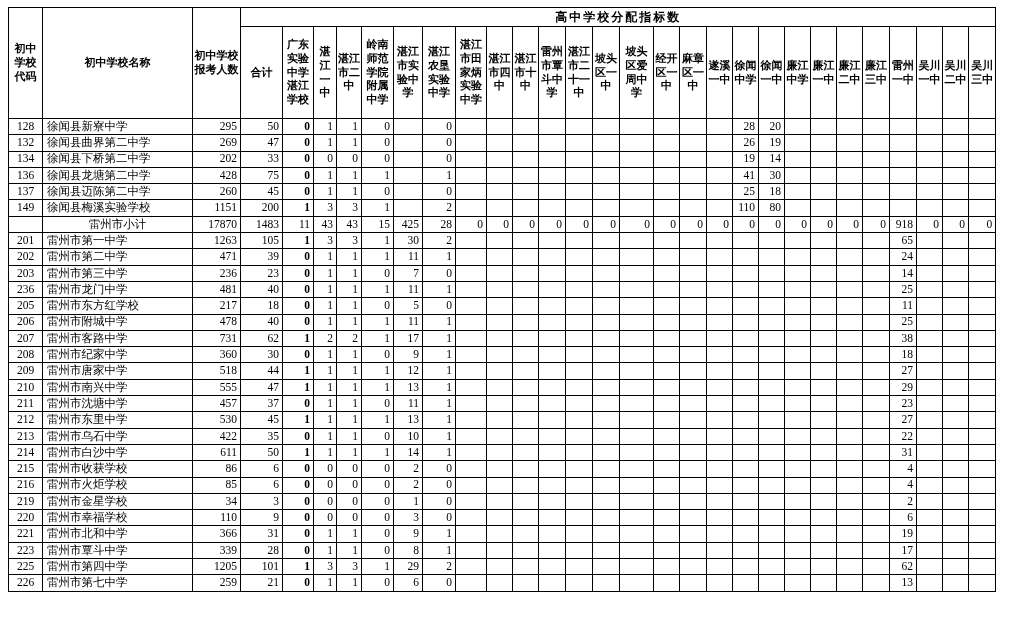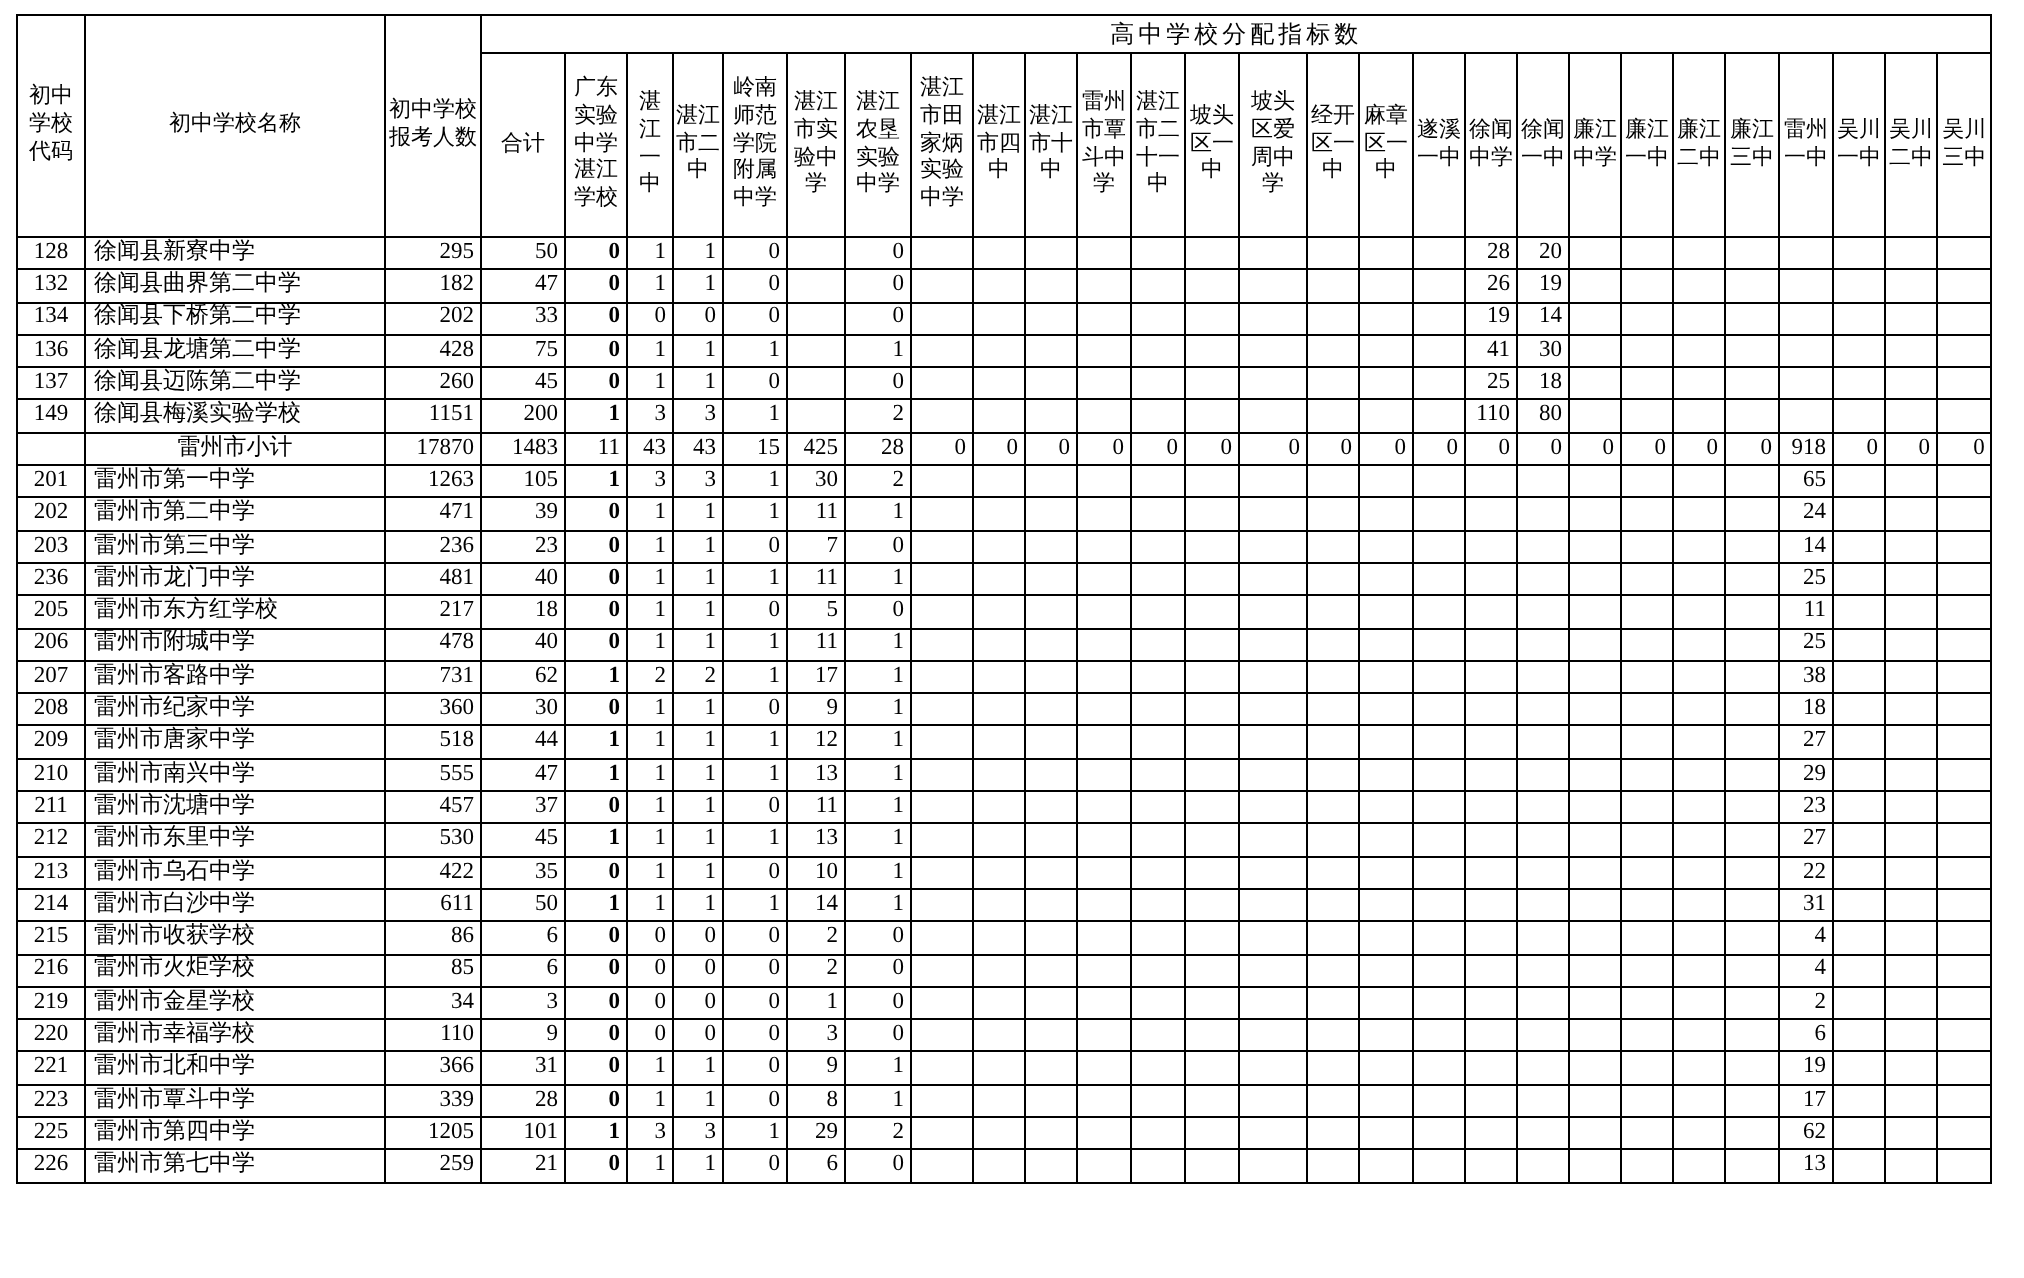--- a/index.html
+++ b/index.html
@@ -7,21 +7,21 @@
     width:1012px;height:639px;background:#ffffff;overflow:hidden;position:relative;
     font-family:"Liberation Serif","DejaVu Serif",serif;color:#000;
   }
   table{
     border-collapse:collapse;table-layout:fixed;
     position:absolute;left:8px;top:7px;
     border:1px solid #000;
   }
   th,td{border:1px solid #000;overflow:hidden;box-sizing:border-box;}
   th{
-    font-weight:normal;font-size:11px;line-height:1.25;
+    font-weight:bold;font-size:11px;line-height:1.25;
     text-align:center;vertical-align:middle;
     word-break:break-all;padding:1px;
   }
   th.group-th{font-size:12px;height:19px;letter-spacing:2px;}
   tr.school-header-row th{height:92px;}
   th.left-th{font-size:11px;}
   td{
     font-size:11.5px;height:16.3px;line-height:1;
     padding:0 3px;white-space:nowrap;vertical-align:middle;
   }
@@ -133,21 +133,21 @@
         <td class="num"></td>
         <td class="num"></td>
         <td class="num"></td>
         <td class="num"></td>
         <td class="num"></td>
         <td class="num"></td>
       </tr>
       <tr>
         <td class="center">132</td>
         <td class="left">徐闻县曲界第二中学</td>
-        <td class="num">182</td>
+        <td class="num">269</td>
         <td class="num">47</td>
         <td class="num gdcol">0</td>
         <td class="num">1</td>
         <td class="num">1</td>
         <td class="num">0</td>
         <td class="num"></td>
         <td class="num">0</td>
         <td class="num"></td>
         <td class="num"></td>
         <td class="num"></td>

